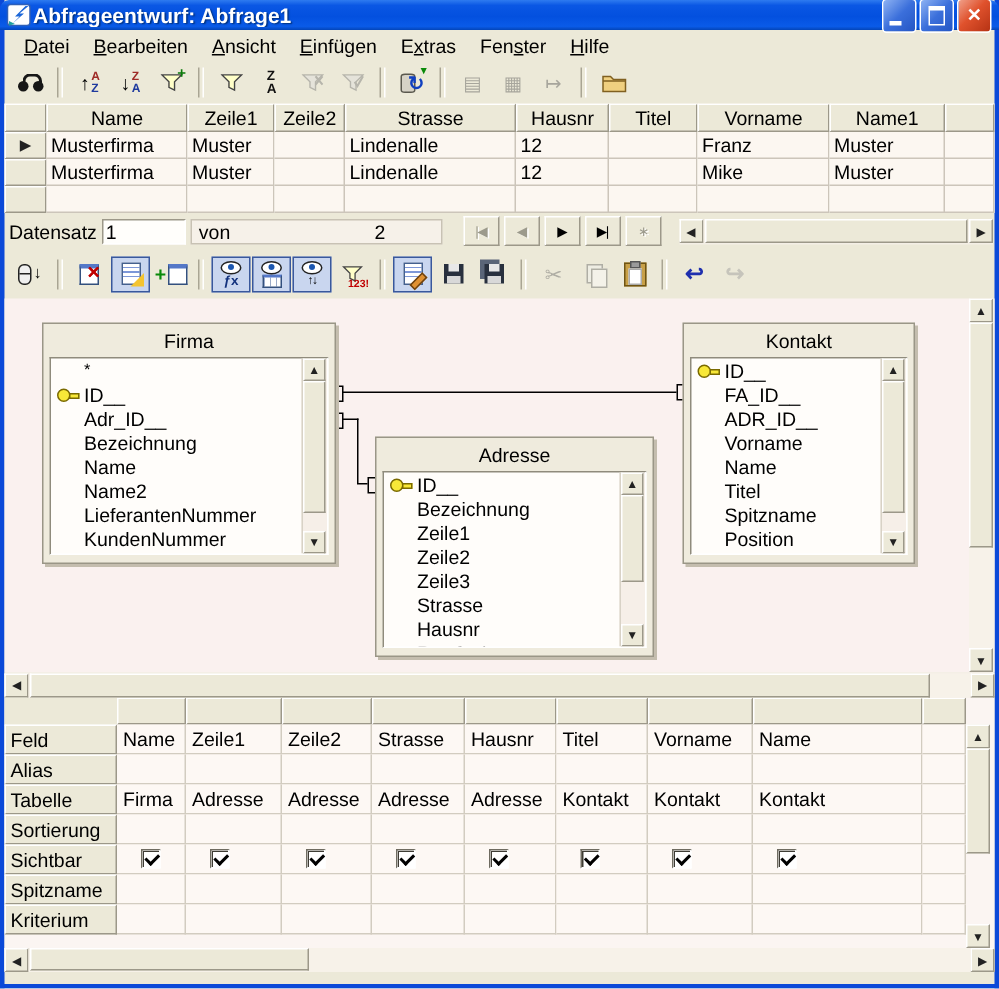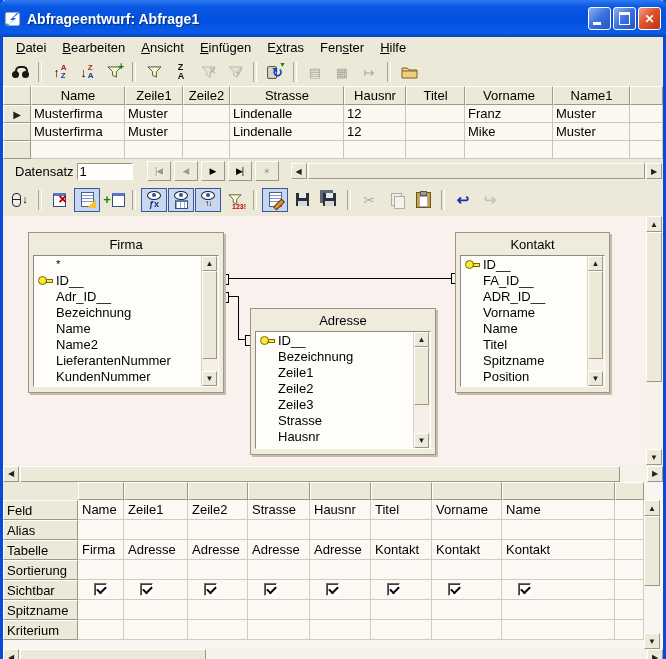--- a/index.html
+++ b/index.html
@@ -1,20 +1,20 @@
 <!DOCTYPE html>
 <html><head>
 <meta charset="utf-8">
 <style>
   html,body{margin:0;padding:0;}
   body{width:666px;height:659px;overflow:hidden;background:#fff;font-family:"Liberation Sans",sans-serif;font-size:13px;color:#000;}
   .window{position:relative;width:666px;height:659px;box-sizing:border-box;background:#ECE9D8;
     border-left:3px solid #0B49D8;border-right:3px solid #0B49D8;border-bottom:3px solid #0B49D8;}
   
-  .titlebar{height:37px;display:flex;align-items:center;padding:0 5px 0 4px;gap:5px;
+  .titlebar{height:20px;display:flex;align-items:center;padding:0 5px 0 4px;
     background:linear-gradient(180deg,#2E7BF0 0%,#0A57E4 18%,#0350DF 55%,#0A5BE8 88%,#0345B8 100%);
     border-radius:6px 6px 0 0;margin:0 -3px;}
   .title-text{color:#fff;font-weight:bold;font-size:14px;flex:1;text-shadow:1px 1px 1px #00317E;white-space:nowrap;overflow:hidden;}
   .tbtns{display:flex;gap:2px;}
   .tbtn{width:21px;height:21px;border:1px solid #fff;border-radius:3px;display:flex;align-items:center;justify-content:center;position:relative;
     background:linear-gradient(135deg,#8DB2F3 0%,#3B6FDB 50%,#2456C4 100%);}
   .tbtn.close{background:linear-gradient(135deg,#F0A08A 0%,#E0522D 45%,#B63314 100%);}
   .glyph-min{position:absolute;left:4px;bottom:4px;width:8px;height:3px;background:#fff;}
   .glyph-max{width:9px;height:9px;border:1px solid #fff;border-top:3px solid #fff;}
   .glyph-close{color:#fff;font-weight:bold;font-size:12px;line-height:1;}
@@ -83,21 +83,21 @@
   .raised{background:#ECE9D8;border-top:1px solid #FFFFFF;border-left:1px solid #FFFFFF;border-right:1px solid #9C9889;border-bottom:1px solid #9C9889;}
   
   .datagrid{height:73px;background:#FBF5EF;overflow:hidden;}
   .dg-row{display:grid;grid-template-columns:28px 94px 58px 47px 114px 62px 59px 88px 77px 1fr;height:18px;}
   .dg-row.head{height:19px;}
   .dg-h{display:flex;align-items:center;justify-content:center;white-space:nowrap;overflow:hidden;}
   .dg-c{display:flex;align-items:center;padding-left:3px;white-space:nowrap;overflow:hidden;background:#FCF7F1;
     border-right:1px solid #CCC5BA;border-bottom:1px solid #CCC5BA;}
   .dg-sel{display:flex;align-items:center;justify-content:center;font-size:10px;color:#222;}
   
-  .navbar{height:24px;display:flex;align-items:center;gap:3px;padding-left:12px;}
+  .navbar{height:24px;display:flex;align-items:center;gap:3px;padding-left:3px;}
   .nav-label{white-space:nowrap;}
   .nav-input{width:56px;height:17px;box-sizing:border-box;font:13px "Liberation Sans",sans-serif;padding:0 2px;
     background:#FFFEFB;border:1px solid #9C9889;border-right-color:#fff;border-bottom-color:#fff;outline:none;}
   .nav-panel{width:168px;height:17px;display:flex;align-items:center;background:#F6F1E9;border:1px solid #C8C2B4;box-sizing:border-box;}
   .nav-panel .von{padding-left:5px;flex:1;}
   .nav-panel .tot{flex:1;text-align:center;}
   .navbtn{width:22px;height:18px;display:flex;align-items:center;justify-content:center;font-size:9px;letter-spacing:-1px;}
   .navbtn.dis{color:#9C9A8C;text-shadow:1px 1px 0 #fff;}
   
   .sb-btn{width:16px;height:16px;display:flex;align-items:center;justify-content:center;font-size:8px;color:#222;box-sizing:border-box;}
@@ -301,20 +301,24 @@
         <div class="dg-c"></div>
       <div class="dg-c"></div>
         <div class="dg-c"></div>
       <div class="dg-c"></div>
     </div>
   </div>
 
   <div class="navbar">
     <span class="nav-label">Datensatz</span>
     <input class="nav-input" value="1" style="">
+    <span class="nav-panel">
+      <span class="von">von</span>
+      <span class="tot">2</span>
+    </span>
     <span style="width:8px"></span>
     <span class="navbtn raised dis">|◀</span>
     <span class="navbtn raised dis">◀</span>
     <span class="navbtn raised">▶</span>
     <span class="navbtn raised">▶|</span>
     <span class="navbtn raised dis">∗</span>
     <span style="width:6px"></span>
     <div class="hscroll" style="flex:1;margin-right:1px;">
       <span class="sb-btn raised">◀</span>
       <span class="track">

